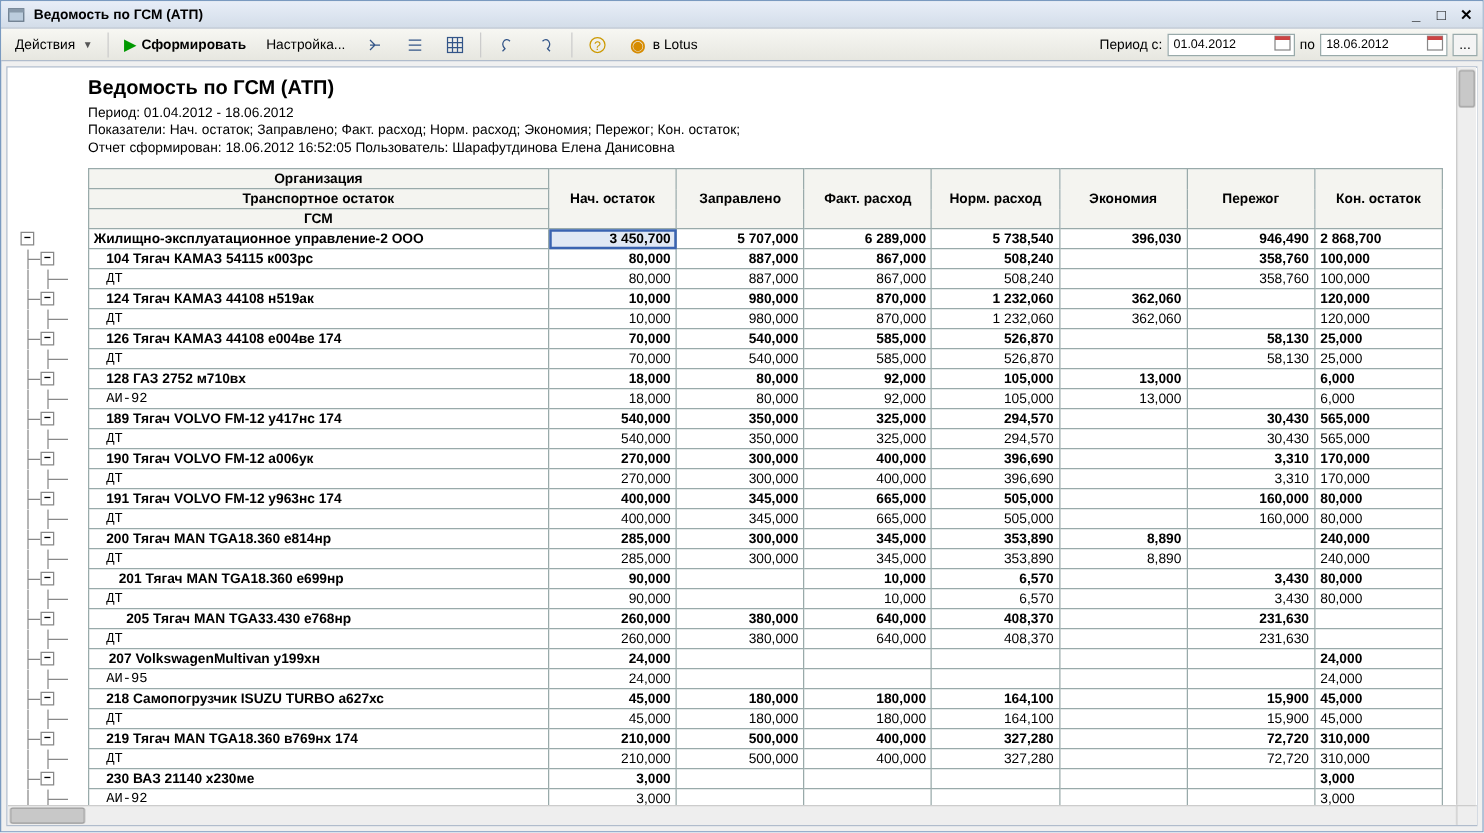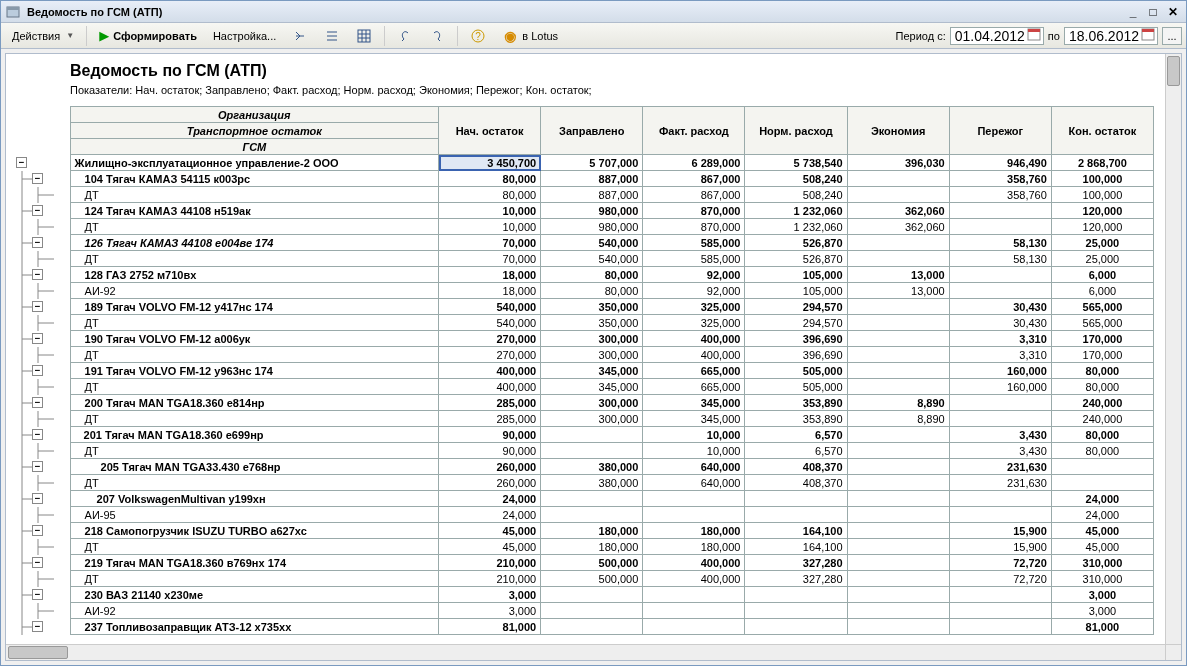--- a/index.html
+++ b/index.html
@@ -56,21 +56,21 @@
     border-radius: 3px;
     cursor: default;
   }
   .dropdown-arrow { font-size: 8px; color:#555; margin-left:2px;}
   .tb-icon { width:16px; height:16px; display:inline-flex; align-items:center; justify-content:center; }
   .play { color: #090; font-size: 13px; }
   .toolbar .right { margin-left:auto; display:flex; align-items:center; gap:4px; }
   .date-input {
     display:inline-flex; align-items:center;
     border:1px solid #9aa; background:#fff; height:18px;
-    padding:0 2px 0 4px; font-size:14px;
+    padding:0 2px 0 4px; font-size:10px;gap:28px;
   }
   .date-input .cal { margin-left:2px; }
   .dots-btn {
     width:20px; height:18px; border:1px solid #9aa; background:#f4f4f4;
     display:inline-flex; align-items:center; justify-content:center;
   }
   .report-area {
     flex:1; position:relative; background:#fff; margin:4px;
     border:1px solid #b0bccc;
     display:flex; flex-direction:column;
@@ -101,36 +101,36 @@
     overflow: hidden;
   }
   table.report th {
     background: #f4f4f0;
     font-weight: bold;
     text-align: center;
   }
   .col-tree { width: 56px; border:none !important; background:#fff !important; padding:0 !important; vertical-align:top;}
   .col-name { width: 368px; }
   .col-num { width: 102px; text-align: right; }
-  .col-last { width: 102px; text-align: center; }
-  .group-th { text-align:center; padding-left:4px;font-style:italic;}
+  .col-last { width: 102px; text-align: left; }
+  .group-th { text-align:center; padding-left:4px;}
   .bold td { font-weight: bold; }
   .hl { background: #e0e8f4 !important; outline: 2px solid #3a63b0; outline-offset:-2px;margin-left:40px; }
   .tree-cell {
     display:flex; height:16px; align-items:center; position:relative;
   }
   .tree-cell .btn {
     width:11px; height:11px; border:1px solid #888; background:#fff;
     display:inline-flex; align-items:center; justify-content:center;
     font-size:9px; line-height:9px; font-family: monospace;
     position:absolute;
   }
   .tree-cell svg { position:absolute; top:0; left:0; }
   .indent-1 { padding-left: 4px; }
-  .indent-2 { padding-left: 18px; }
+  .indent-2 { padding-left: 18px; font-family: Liberation Mono, monospace; }
   .lotus-icon { color:#d68b00; font-size:14px; font-weight:bold;}
 </style>
 </head>
 <body>
 
 <div class="window">
   <div class="titlebar">
     <span class="appicon">
       <svg width="16" height="16">
           <rect x="2" y="3" width="12" height="10" fill="#bcd" stroke="#678"></rect>
@@ -226,21 +226,23 @@
       </span>
       <span class="dots-btn">...</span>
     </div>
   </div>
 
   <div class="report-area">
     <div class="report-scroll">
       <div class="report-inner">
         <div class="report-head">
           <h2>Ведомость по ГСМ (АТП)</h2>
+          <p>Период: 01.04.2012 - 18.06.2012</p>
           <p>Показатели: Нач. остаток; Заправлено; Факт. расход; Норм. расход; Экономия; Пережог; Кон. остаток;</p>
+          <p>Отчет сформирован: 18.06.2012 16:52:05 Пользователь: Шарафутдинова Елена Данисовна</p>
         </div>
 
         <table class="report">
           <colgroup>
             <col class="col-tree">
               <col class="col-name">
             <col class="col-num">
               <col class="col-num">
               <col class="col-num">
               <col class="col-num">
@@ -356,21 +358,21 @@
               </tr>
               <tr class="bold">
                 <td class="col-tree">
                   <div class="tree-cell">
                     <svg width="56" height="16">
                       <path d="M8 0 L8 16 M8 8 L18 8 " stroke="#888" fill="none"></path>
                     </svg>
                     <div class="btn" style="left: 18px;">−</div>
                   </div>
                 </td>
-                <td class="col-name indent-1" style="padding-left: 14px; font-style: italic;">126 Тягач КАМАЗ 44108 е004ве 174</td>
+                <td class="col-name indent-1" style="padding-left: 14px;">126 Тягач КАМАЗ 44108 е004ве 174</td>
                 <td class="col-num">70,000</td>
                 <td class="col-num">540,000</td>
                 <td class="col-num">585,000</td>
                 <td class="col-num">526,870</td>
                 <td class="col-num"></td>
                 <td class="col-num">58,130</td>
                 <td class="col-last">25,000</td>
               </tr>
               <tr>
                 <td class="col-tree">
@@ -566,21 +568,21 @@
               </tr>
               <tr class="bold">
                 <td class="col-tree">
                   <div class="tree-cell">
                     <svg width="56" height="16">
                       <path d="M8 0 L8 16 M8 8 L18 8 " stroke="#888" fill="none"></path>
                     </svg>
                     <div class="btn" style="left: 18px;">−</div>
                   </div>
                 </td>
-                <td class="col-name indent-1" style="padding-left: 13px;">201 Тягач MAN TGA18.360 е699нр</td>
+                <td class="col-name indent-1" style="padding-left: 24px;">201 Тягач MAN TGA18.360 е699нр</td>
                 <td class="col-num">90,000</td>
                 <td class="col-num"></td>
                 <td class="col-num">10,000</td>
                 <td class="col-num">6,570</td>
                 <td class="col-num"></td>
                 <td class="col-num">3,430</td>
                 <td class="col-last">80,000</td>
               </tr>
               <tr>
                 <td class="col-tree">
@@ -636,21 +638,21 @@
               </tr>
               <tr class="bold">
                 <td class="col-tree">
                   <div class="tree-cell">
                     <svg width="56" height="16">
                       <path d="M8 0 L8 16 M8 8 L18 8 " stroke="#888" fill="none"></path>
                     </svg>
                     <div class="btn" style="left: 18px;">−</div>
                   </div>
                 </td>
-                <td class="col-name indent-1" style="padding-left: 26px;">207 VolkswagenMultivan у199хн</td>
+                <td class="col-name indent-1" style="padding-left: 16px;">207 VolkswagenMultivan у199хн</td>
                 <td class="col-num">24,000</td>
                 <td class="col-num"></td>
                 <td class="col-num"></td>
                 <td class="col-num"></td>
                 <td class="col-num"></td>
                 <td class="col-num"></td>
                 <td class="col-last">24,000</td>
               </tr>
               <tr>
                 <td class="col-tree">

